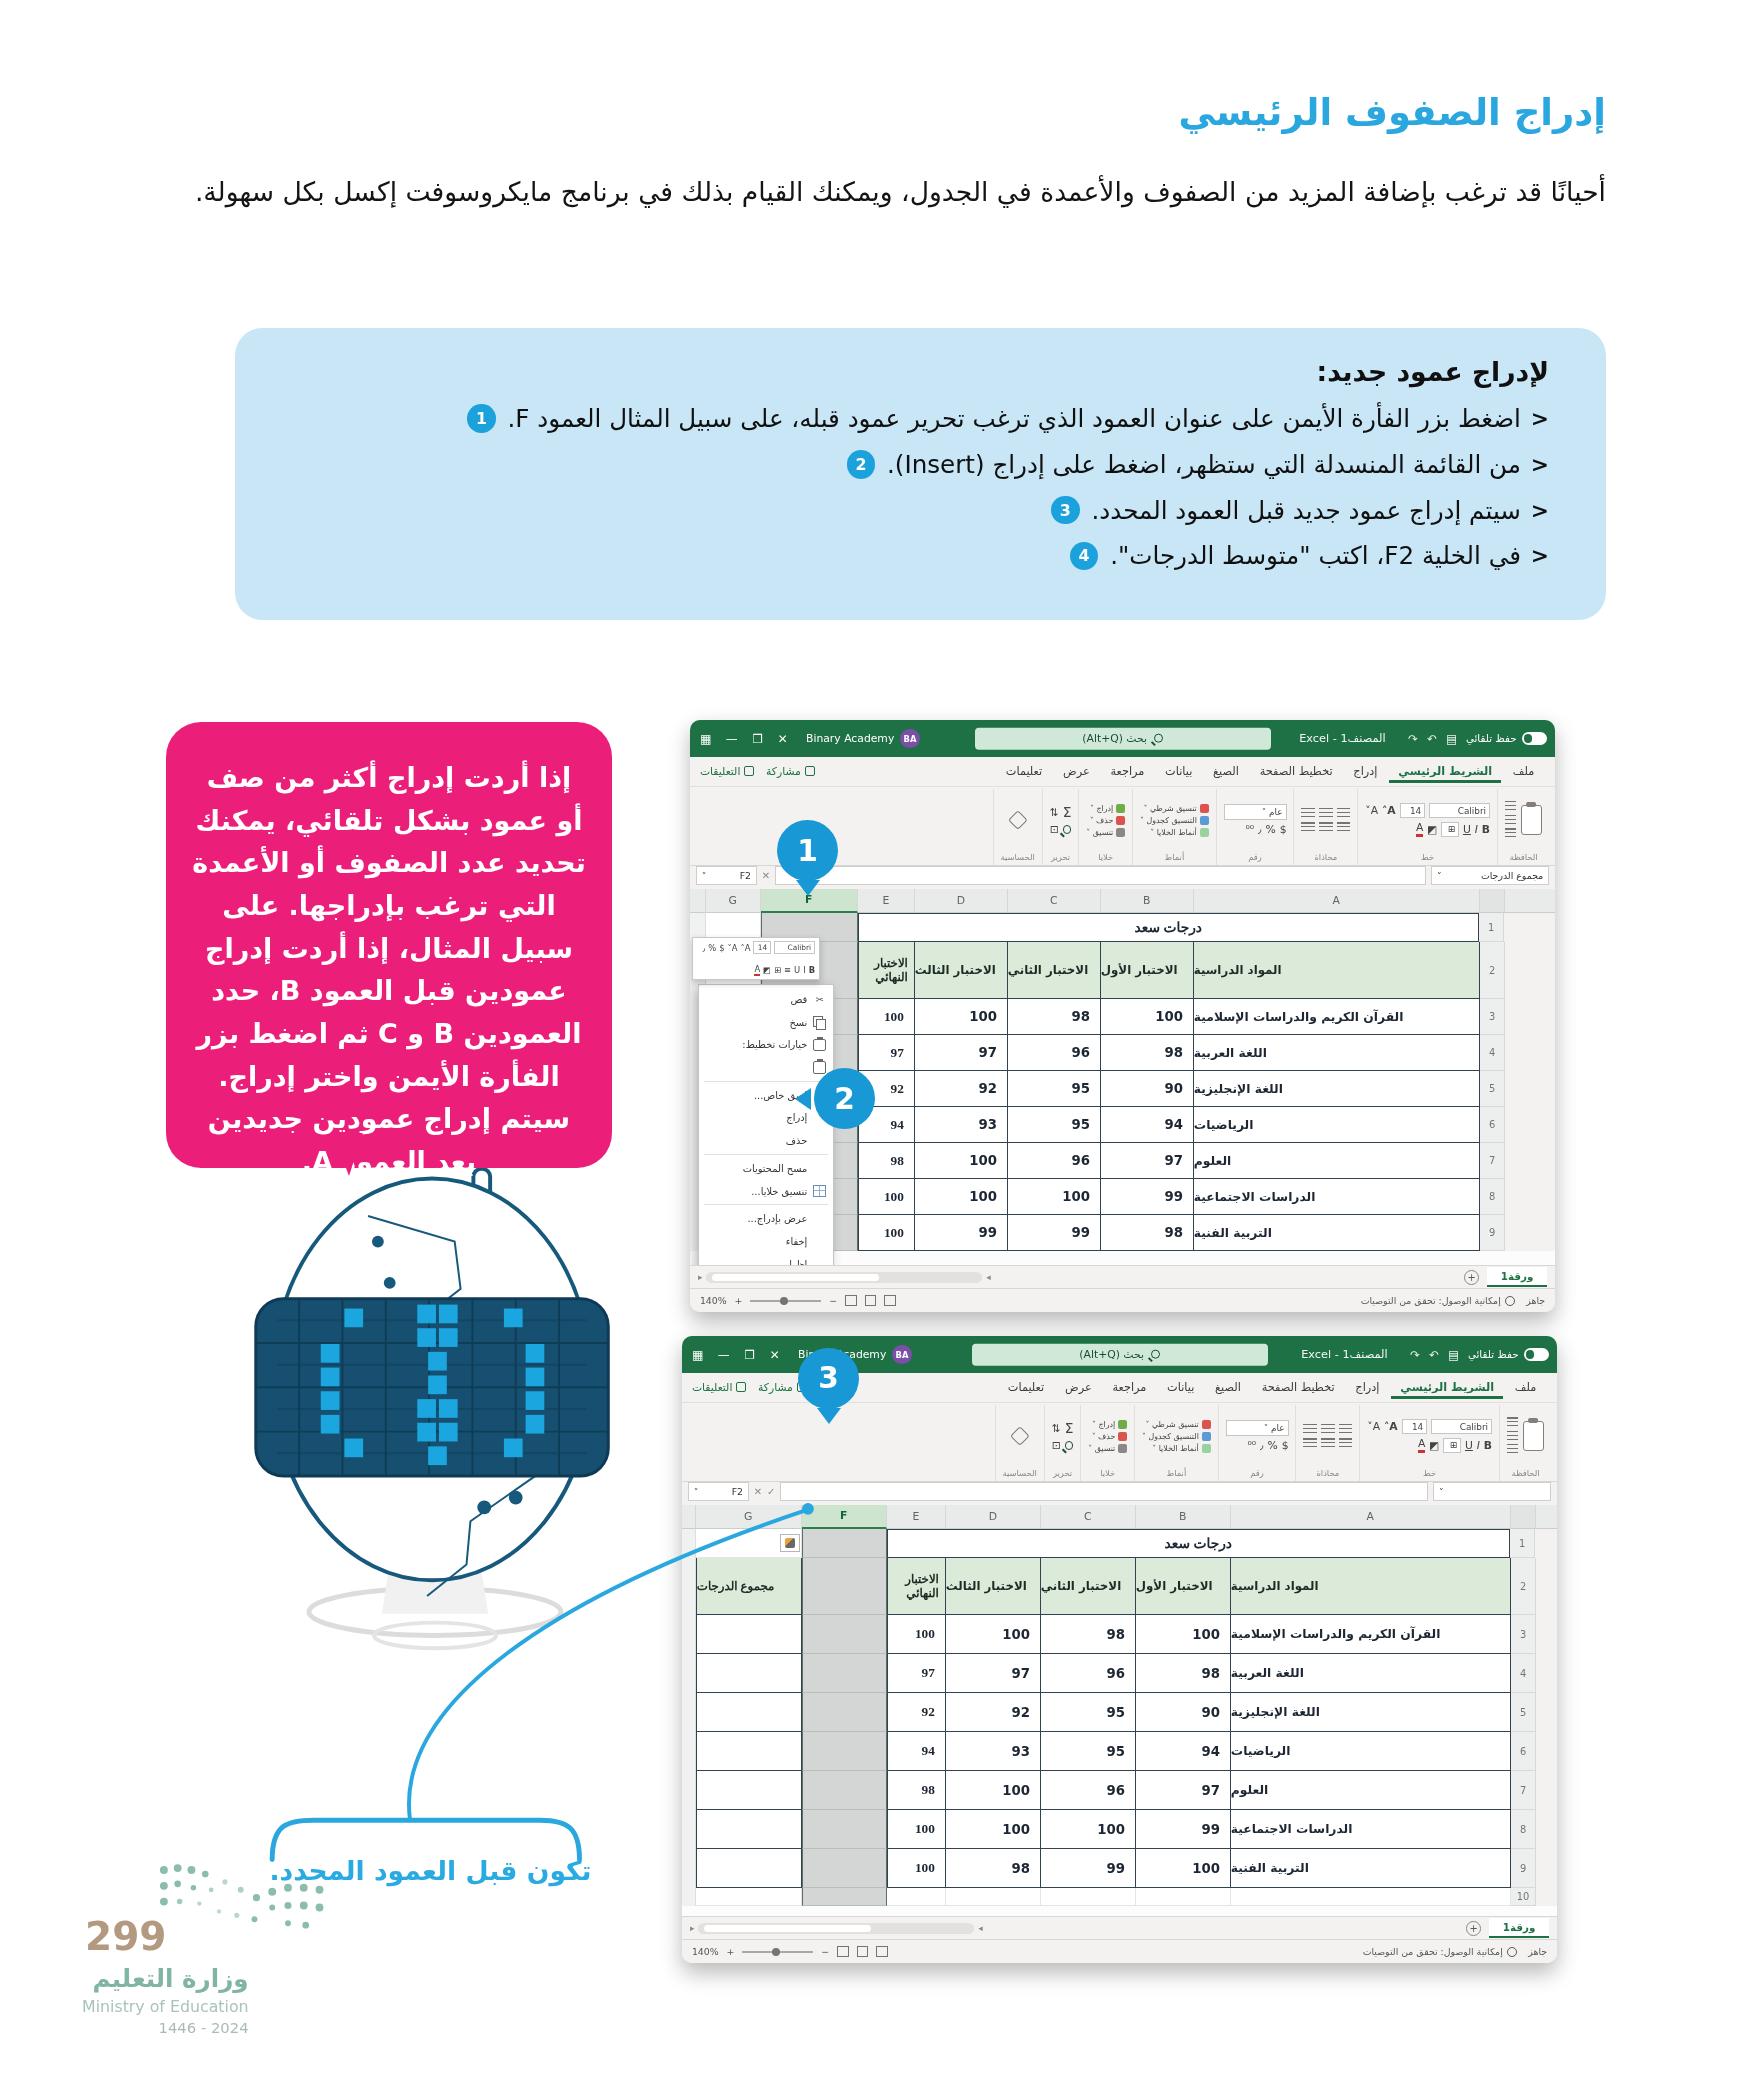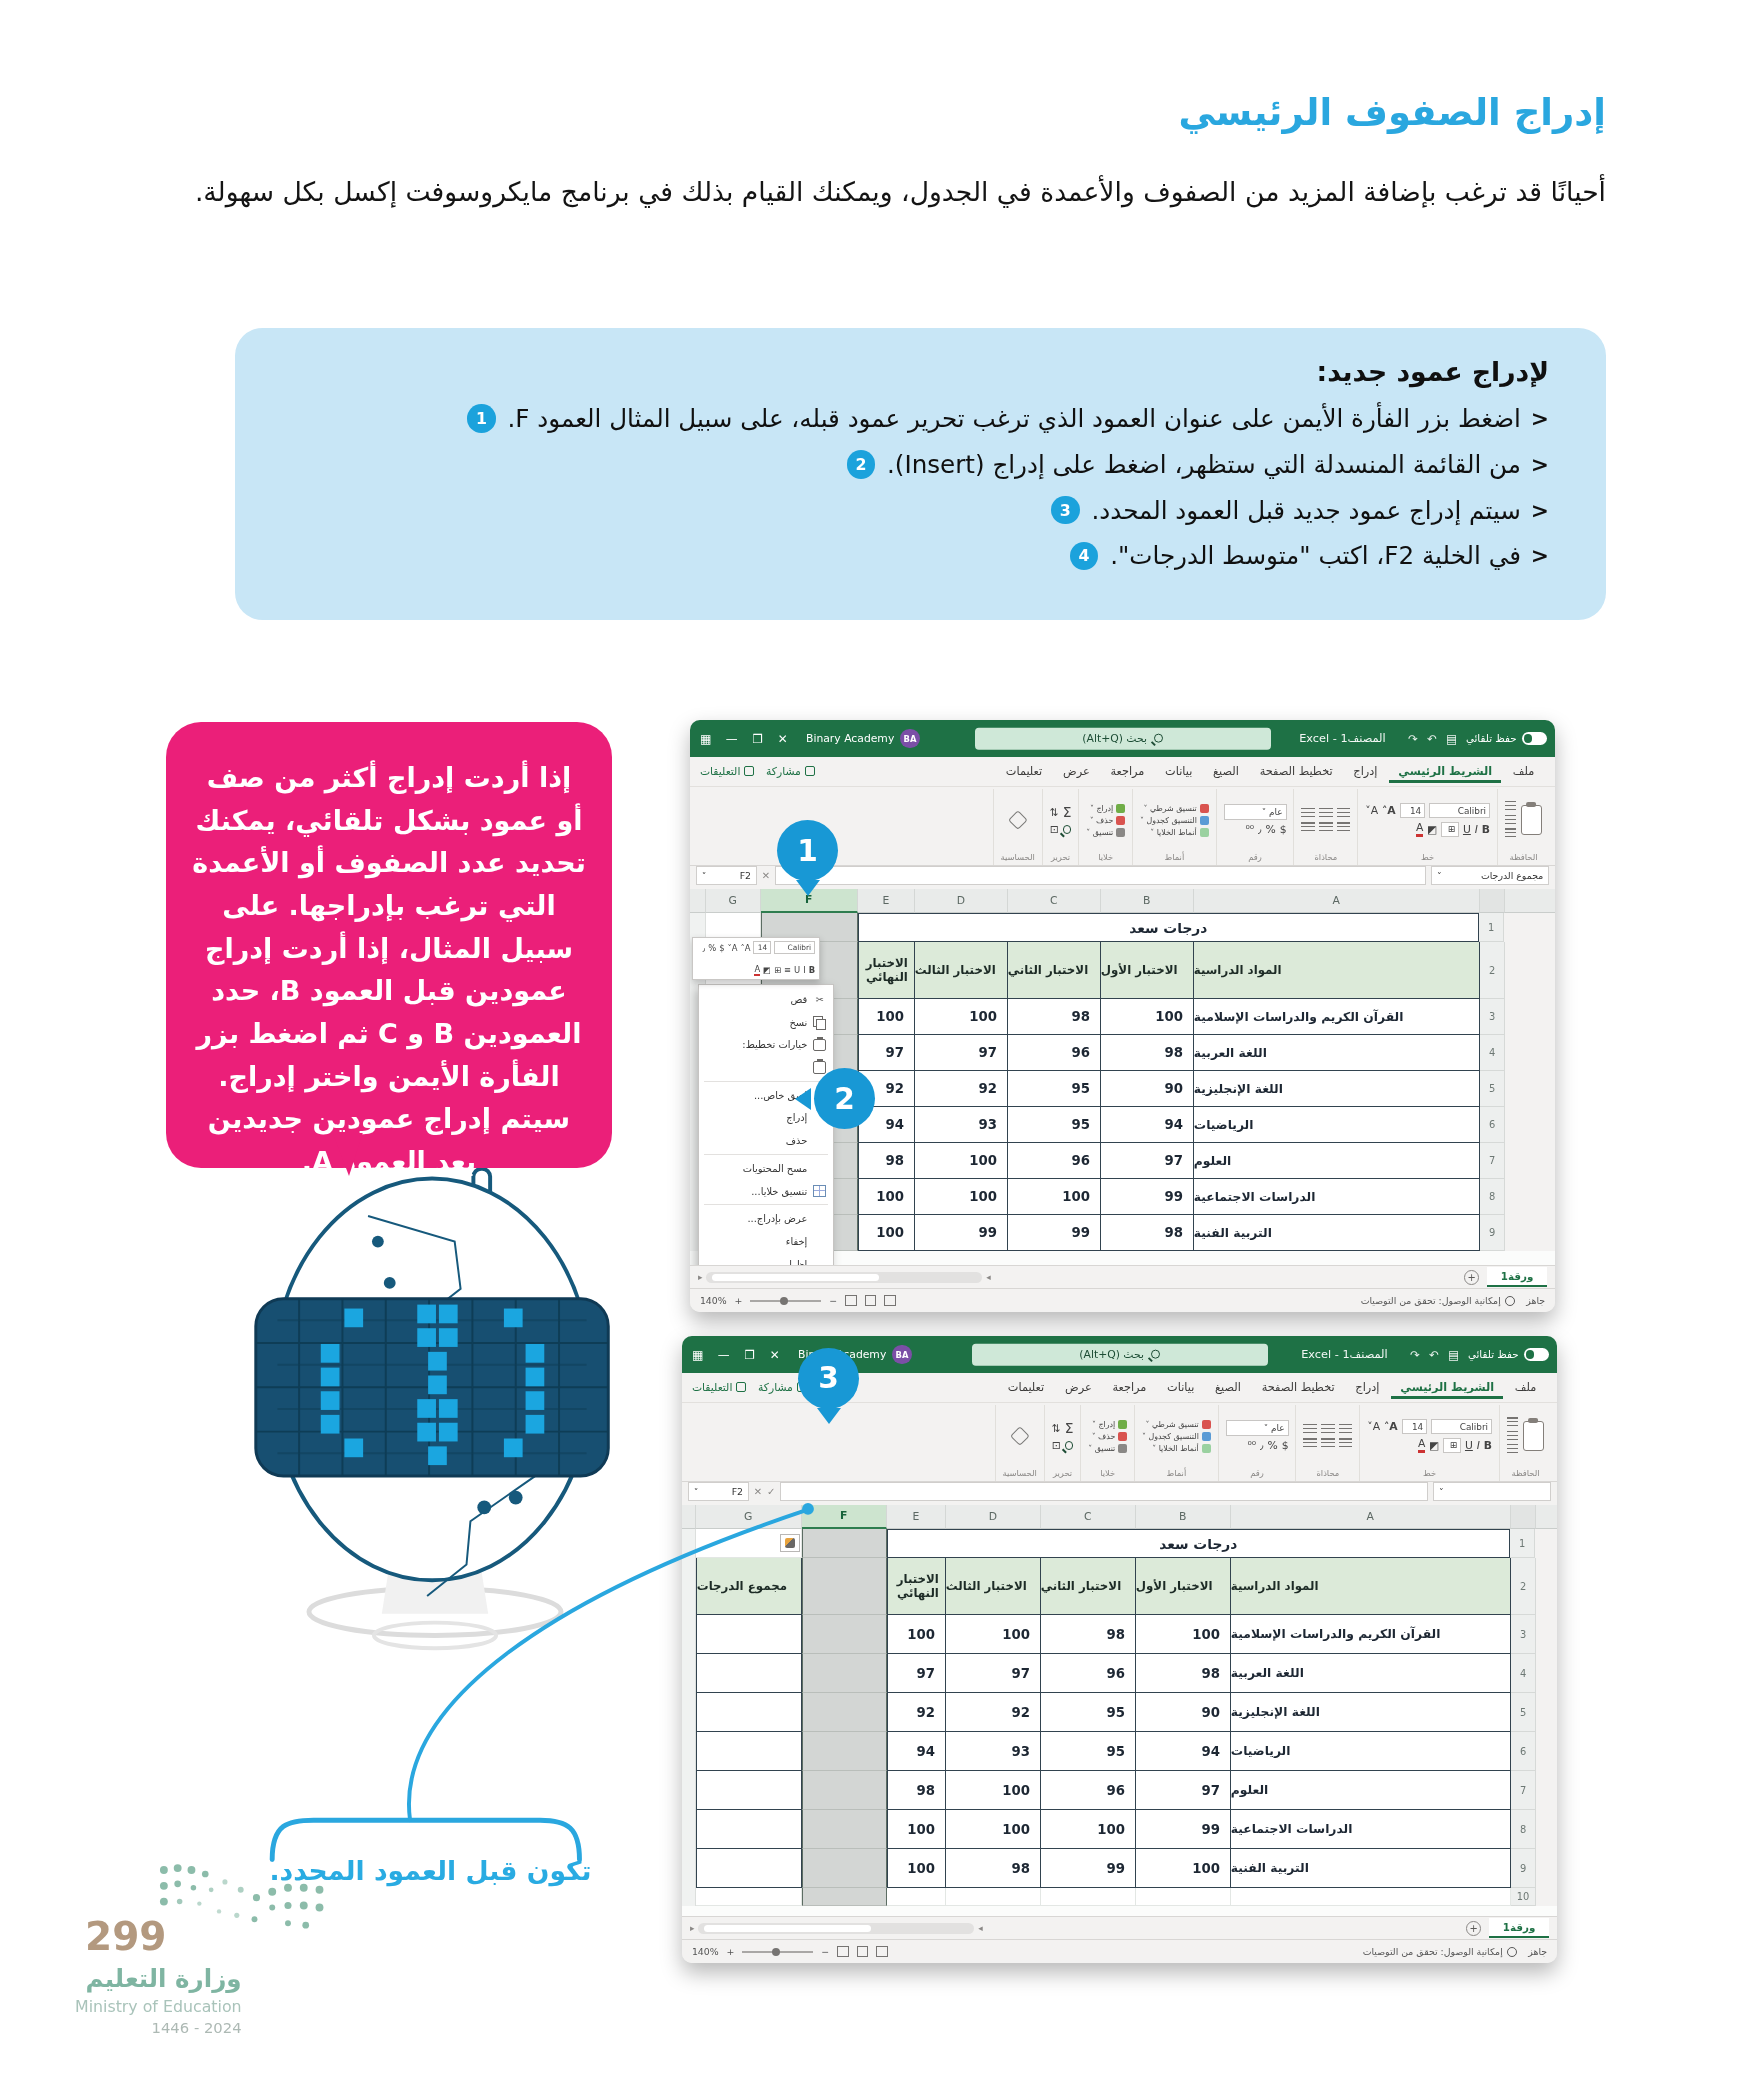--- a/index.html
+++ b/index.html
@@ -69,21 +69,21 @@
   .fx-name { height:18.7px; background:#fff; border:1px solid #d0cecc; font-size:9.4px; color:#333; display:flex; align-items:center; justify-content:space-between; padding:0 4.9px; }
   .fx-field { flex:1; height:18.7px; background:#fff; border:1px solid #d0cecc; }
   .fx-x { font-size:9.9px; color:#8a8886; }
 
   .xl-sheet { flex:1; position:relative; background:#fbfcfb; direction:ltr; overflow:hidden; }
   .row { display:flex; }
   .c { flex:none; display:flex; align-items:center; font-size:12.8px; color:#1d2733; overflow:hidden; }
   .lt { border-right:1px solid #e3e7e4; border-bottom:1px solid #e3e7e4; background:#fff; }
   .dk { border-right:1.6px solid #32434f; border-bottom:1.6px solid #32434f; background:#fff; }
   .dt { border-top:1.6px solid #32434f; }
-  .dl { border-left:1.6px solid #32434f; }
+  .dl { border-left:1.6px solid #32434f;font-family:Liberation Serif, serif; }
   .hd { background:#DCEAD9; font-weight:bold; color:#1d2b26; }
   .numc { background:#EDEFEE; color:#6d7874; font-size:9.9px; justify-content:center; border-bottom:1px solid #d6d9d7; border-right:1px solid #d6d9d7; }
   .fsel { background:#D3D6D4; border-left:1.4px solid #5c6d63; border-right:1.4px solid #5c6d63; border-bottom:1px solid #b9beba; }
   .scrollc { background:#f0f2f1; border-right:1px solid #dcdfdd; }
   .edgec { background:#f3f2f1; }
   .colh .c { background:#E9EBEA; color:#5c6863; font-size:10.8px; justify-content:center; border-right:1px solid #d4d7d5; border-bottom:1px solid #c9cdcb; }
   .colh .fh { background:#CDE4CF; color:#17633B; font-weight:bold; border-bottom:2.5px solid #2E7D4F; }
   .val { justify-content:flex-end; padding-right:9.9px; font-weight:bold; font-size:13.3px; }
   .subj { justify-content:flex-end; padding-right:6.9px; font-weight:bold; font-size:12.3px; direction:rtl; }
   .hcell { justify-content:flex-end; padding-right:5.9px; font-size:11.8px; direction:rtl; text-align:right; line-height:1.25; }
@@ -123,21 +123,21 @@
   .vicon { width:11.8px; height:10.8px; border:1.2px solid #767472; }
   .vicon + .vicon { border-style:solid; }
   .zslider { width:71px; height:2px; background:#a9a7a5; position:relative; }
   .zslider::after { content:""; position:absolute; left:29.6px; top:-3px; width:7.9px; height:7.9px; background:#767472; border-radius:50%; }
   .acc-ic { width:9.9px; height:9.9px; border:1.2px solid #555; border-radius:50%; }
 
   
   .callout { position:absolute; left:268px; top:1850px; width:325px; text-align:center; color:#29ABE2; font-weight:bold; font-size:26.6px; line-height:1.6; z-index:4; }
   .overlay-svg { position:absolute; left:0; top:0; z-index:18; pointer-events:none; }
   .page-num { position:absolute; left:85px; top:1914px; font-size:39px; font-weight:bold; color:#B3997F; z-index:3; }
-  .ministry { position:absolute; left:75px; top:1964px; z-index:3; }
+  .ministry { position:absolute; left:82px; top:1964px; z-index:3; }
   .ministry .ar { color:#7FB5A2; font-size:24.6px; font-weight:bold; }
   .ministry .en { color:#A9C3BA; font-size:15.8px; margin-top:3.9px; }
   .ministry .yr { color:#ADB9B4; font-size:14.8px; margin-top:3px; }
   .robot-wrap { position:absolute; left:230px; top:1151px; z-index:5; }
   .dots-wrap { position:absolute; left:156px; top:1860px; z-index:2; }
 </style>
 </head>
 <body>
 
 <h1 class="page-title">إدراج الصفوف الرئيسي</h1>

